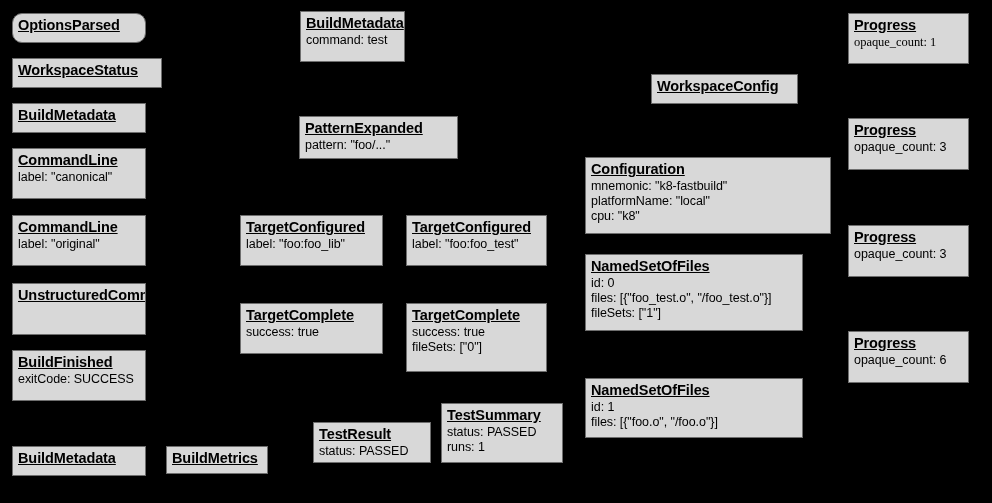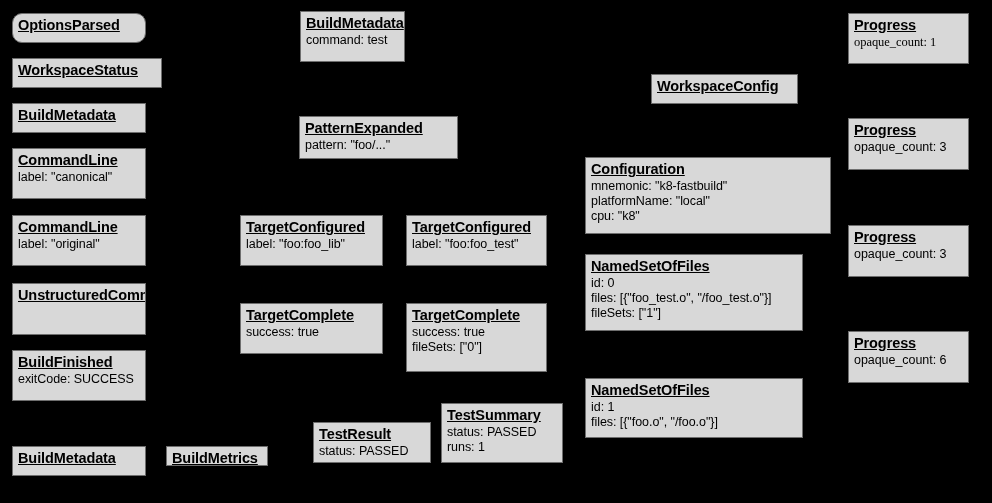--- a/index.html
+++ b/index.html
@@ -77,21 +77,21 @@
     </div>
     <div class="node" style="left: 12px; top: 350px; width: 134px; height: 51px; background: rgb(216, 216, 216); border-color: rgb(110, 110, 110);">
       <div class="node-title" style="color: rgb(0, 0, 0);">BuildFinished</div>
       <div class="node-attrs">
         <div class="attr" style="color: rgb(0, 0, 0);">exitCode: SUCCESS</div>
       </div>
     </div>
     <div class="node" style="left: 12px; top: 446px; width: 134px; height: 30px; background: rgb(216, 216, 216); border-color: rgb(110, 110, 110);">
       <div class="node-title" style="color: rgb(0, 0, 0);">BuildMetadata</div>
     </div>
-    <div class="node" style="left: 166px; top: 446px; width: 102px; height: 20px; background: rgb(216, 216, 216); border-color: rgb(110, 110, 110);">
+    <div class="node" style="left: 166px; top: 446px; width: 102px; height: 28px; background: rgb(216, 216, 216); border-color: rgb(110, 110, 110);">
       <div class="node-title" style="color: rgb(0, 0, 0);">BuildMetrics</div>
     </div>
     <div class="node" style="left: 300px; top: 11px; width: 105px; height: 51px; background: rgb(216, 216, 216); border-color: rgb(110, 110, 110);">
       <div class="node-title" style="color: rgb(0, 0, 0);">BuildMetadata</div>
       <div class="node-attrs">
         <div class="attr" style="color: rgb(0, 0, 0);">command: test</div>
       </div>
     </div>
     <div class="node" style="left: 299px; top: 116px; width: 159px; height: 43px; background: rgb(216, 216, 216); border-color: rgb(110, 110, 110);">
       <div class="node-title" style="color: rgb(0, 0, 0);">PatternExpanded</div>

